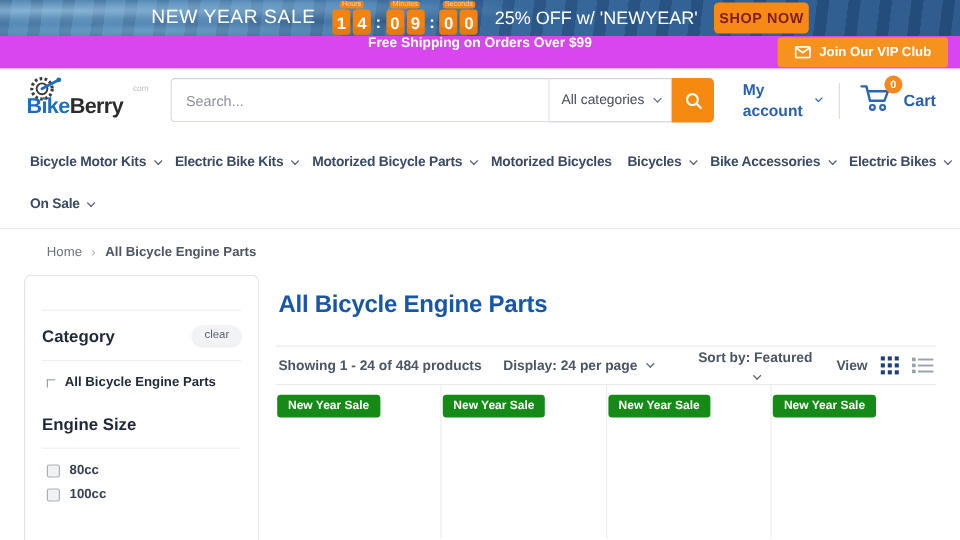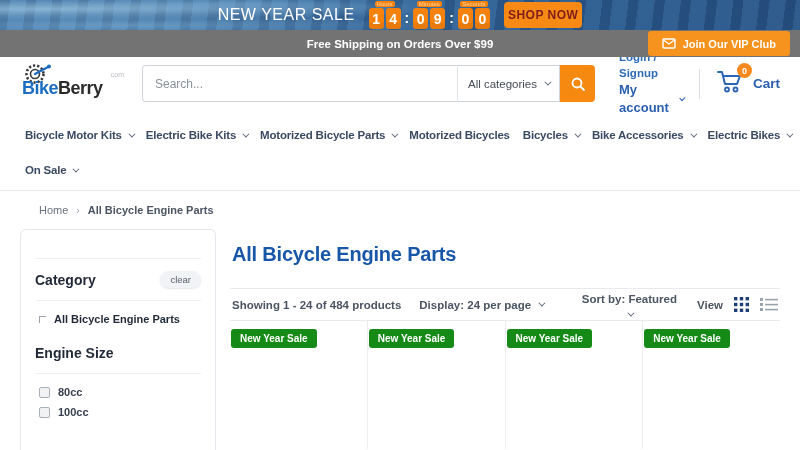--- a/index.html
+++ b/index.html
@@ -24,22 +24,22 @@
   .cd-digit { width:15px; height:21px; background:#f5820d; border-radius:3px;
     color:#fff; font-weight:700; font-size:14px; display:flex; align-items:center;
     justify-content:center; box-shadow:inset 0 -6px 0 rgba(0,0,0,.06); }
   .cd-colon { color:#fff; font-weight:700; font-size:14px; margin:0 1px 3px; }
   .promo-offer { color:#fff; font-size:15px; }
   .shop-now { background:#f78a15; color:#7f1d1d; border:none; border-radius:4px;
     font-size:12px; font-weight:700; letter-spacing:.5px; padding:6px 4px;
     cursor:pointer; font-family:inherit; }
 
   
-  .ship-bar { height:27px; background:#737373; position:relative;
-    display:flex; align-items:center; justify-content:center; }
+  .ship-bar { height:27px; background:#d946ef; position:relative;
+    display:flex; align-items:flex-start; justify-content:center; }
   .ship-text { color:#fff; font-size:11.5px; font-weight:700; }
   .vip-btn { position:absolute; right:10px; top:1px; height:25px;
     background:#f6921e; color:#fff; border:none; border-radius:3px;
     font-size:11px; font-weight:700; display:flex; align-items:center; gap:7px;
     padding:0 14px; cursor:pointer; font-family:inherit; }
 
   
   .header { height:53px; display:flex; align-items:center; padding:0 20px; gap:16px; }
   .logo { position:relative; width:106px; height:44px; flex:0 0 auto; cursor:pointer; }
   .logo-gear { position:absolute; left:4px; top:0; }
@@ -155,20 +155,21 @@
     </div>
     <span class="cd-colon">:</span>
     <div class="cd-unit">
       <span class="cd-label">Seconds</span>
       <div class="cd-digits">
         <span class="cd-digit">0</span>
         <span class="cd-digit">0</span>
       </div>
     </div>
   </div>
+  <span class="promo-offer">25% OFF w/ 'NEWYEAR'</span>
   <button class="shop-now">SHOP NOW</button>
 </div>
 
 <div class="ship-bar">
   <span class="ship-text">Free Shipping on Orders Over $99</span>
   <button class="vip-btn">
     <svg width="14" height="11" viewBox="0 0 14 11">
         <rect x="1" y="1" width="12" height="9" rx="1" fill="none" stroke="#fff" stroke-width="1.4"></rect>
         <path d="M1.5 2 L7 6 L12.5 2" fill="none" stroke="#fff" stroke-width="1.4"></path>
       </svg>
@@ -196,21 +197,20 @@
     </div>
     <button class="search-btn">
       <svg width="16" height="16" viewBox="0 0 16 16">
           <circle cx="7" cy="7" r="4.5" fill="none" stroke="#fff" stroke-width="1.8"></circle>
           <line x1="10.5" y1="10.5" x2="14" y2="14" stroke="#fff" stroke-width="1.8" stroke-linecap="round"></line>
         </svg>
     </button>
   </div>
 
   <div class="account">
-    <div class="acct-top">Login / Signup</div>
     <div class="acct-bottom">
       <span>My account</span>
       <span class="chev sm" style="border-color:#2a5fb0;"></span>
     </div>
   </div>
 
   <div class="hdr-div"></div>
 
   <div class="cart">
     <div class="cart-ic">

